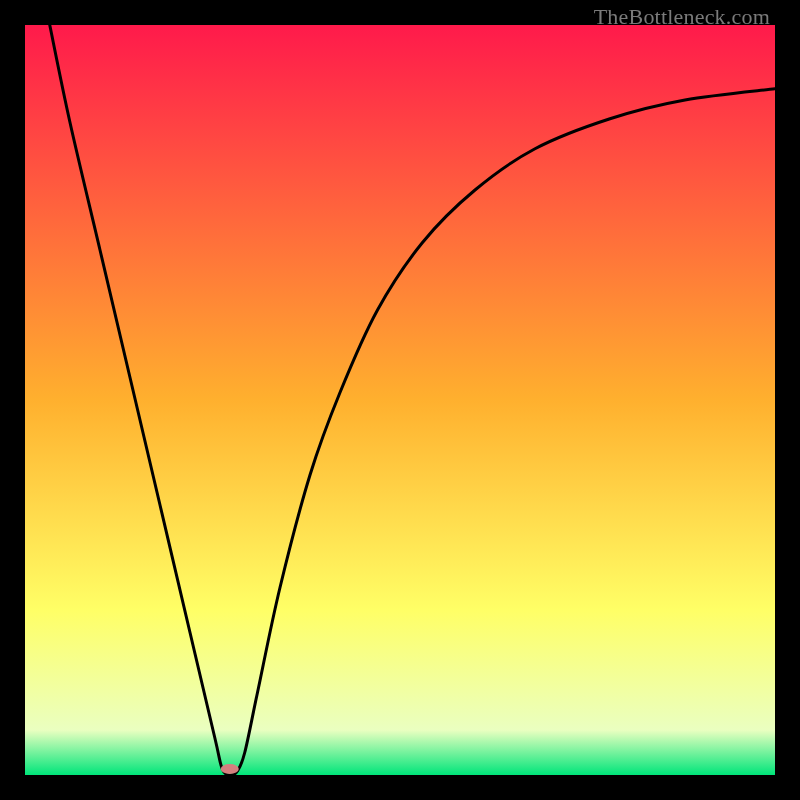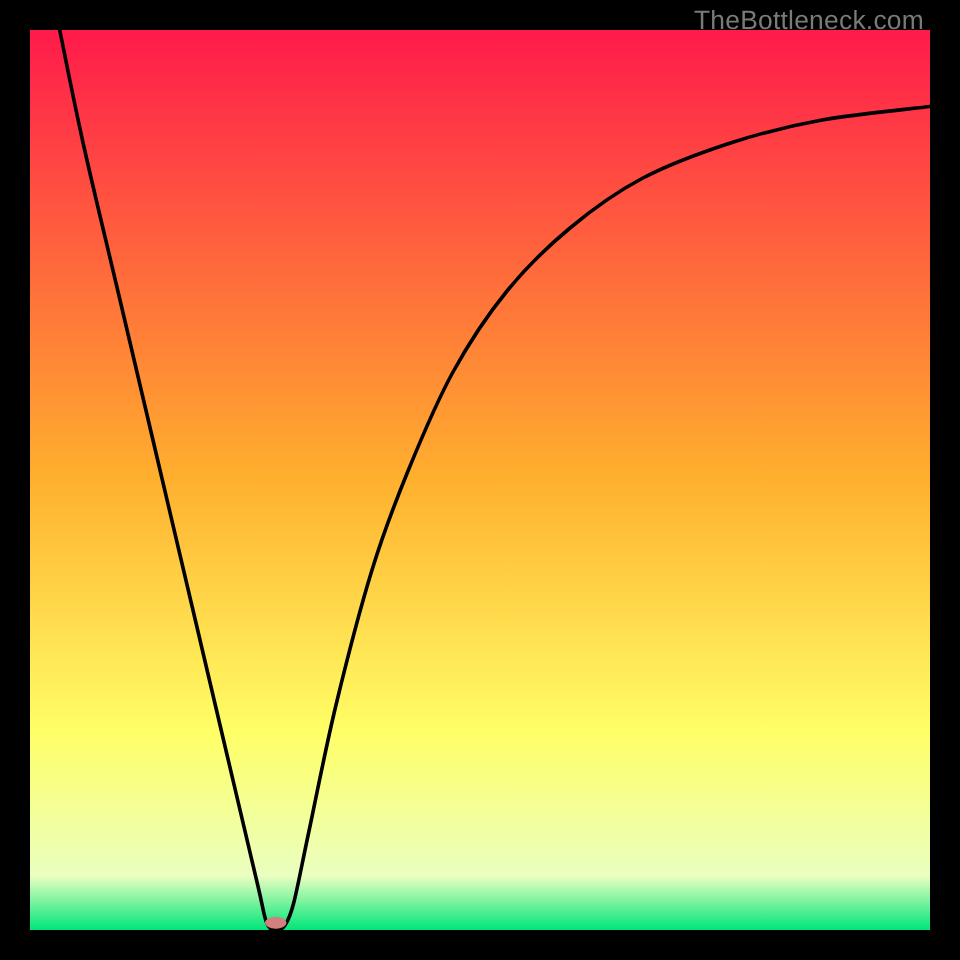--- a/index.html
+++ b/index.html
@@ -22,21 +22,21 @@
     position: absolute;
     left: 0;
     top: 0;
     width: 750px;
     height: 750px;
   }
   .watermark {
     position: absolute;
     top: 4px;
     right: 30px;
-    font-family: Liberation Sans, sans-serif;
+    font-family: Liberation Serif, serif;
     font-size: 22px;
     color: #7a7a7a;
     letter-spacing: 0.2px;
   }
 </style>
 </head>
 <body>
 
 <div class="frame">
   <svg class="plot" viewBox="0 0 750 750" preserveAspectRatio="none">

